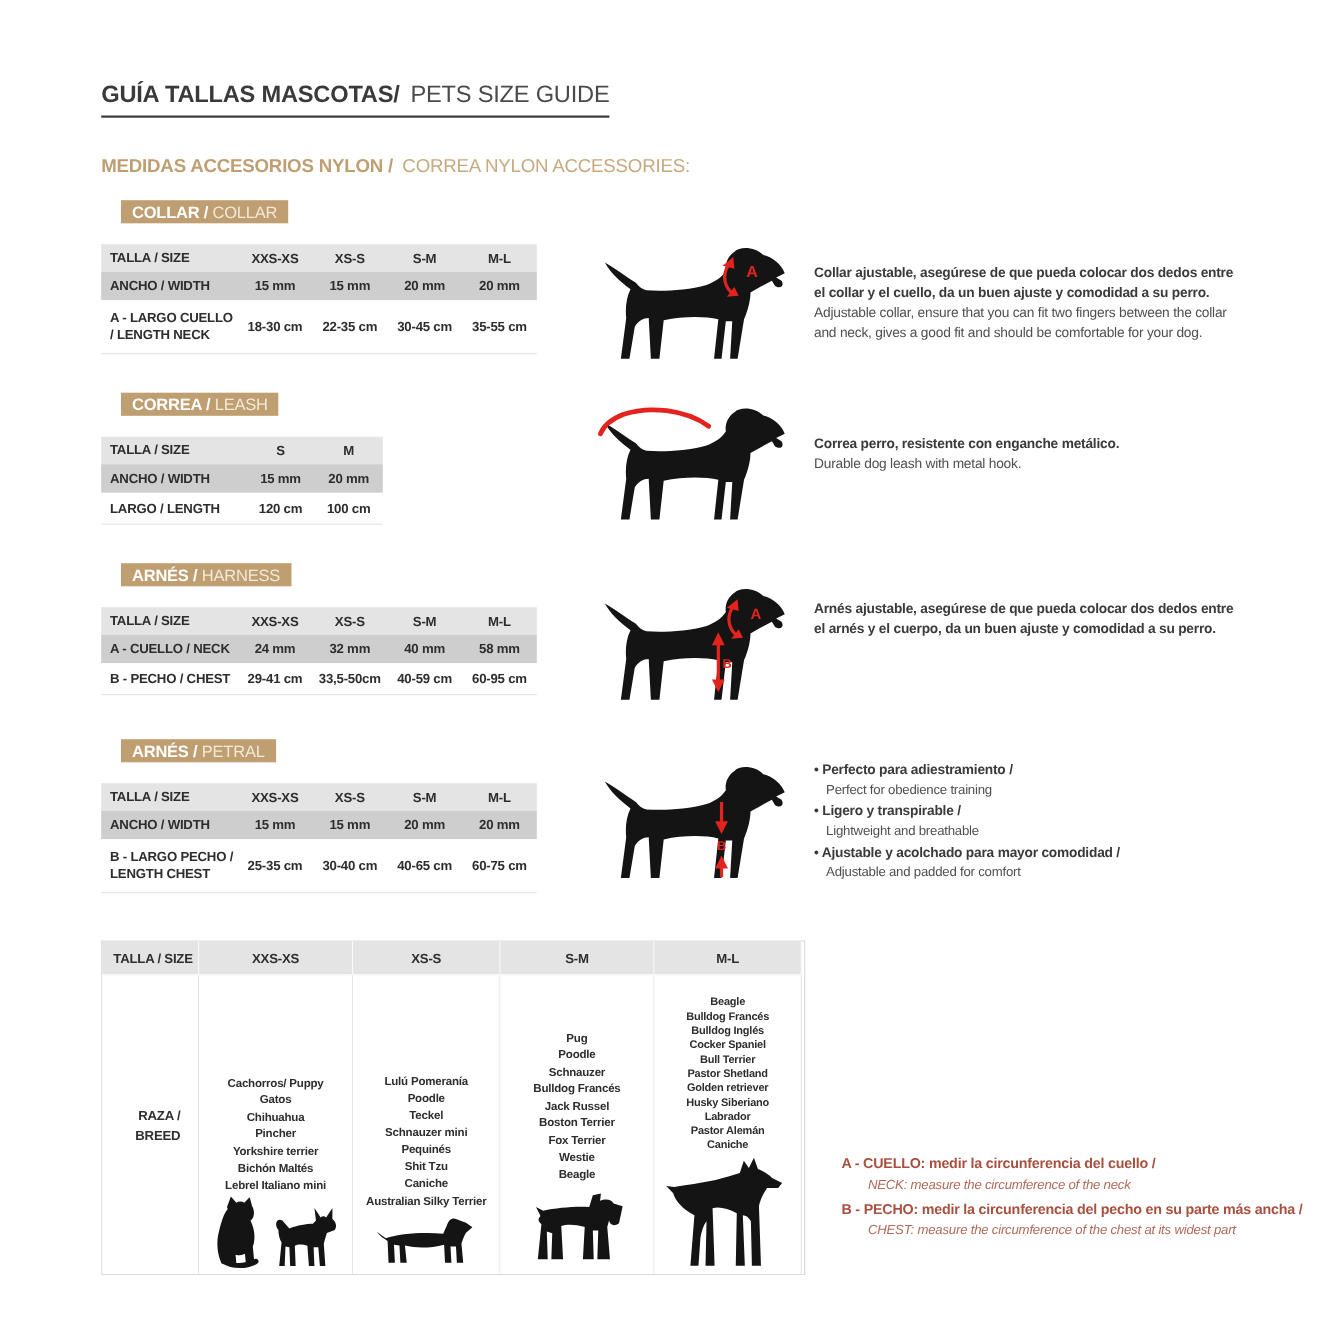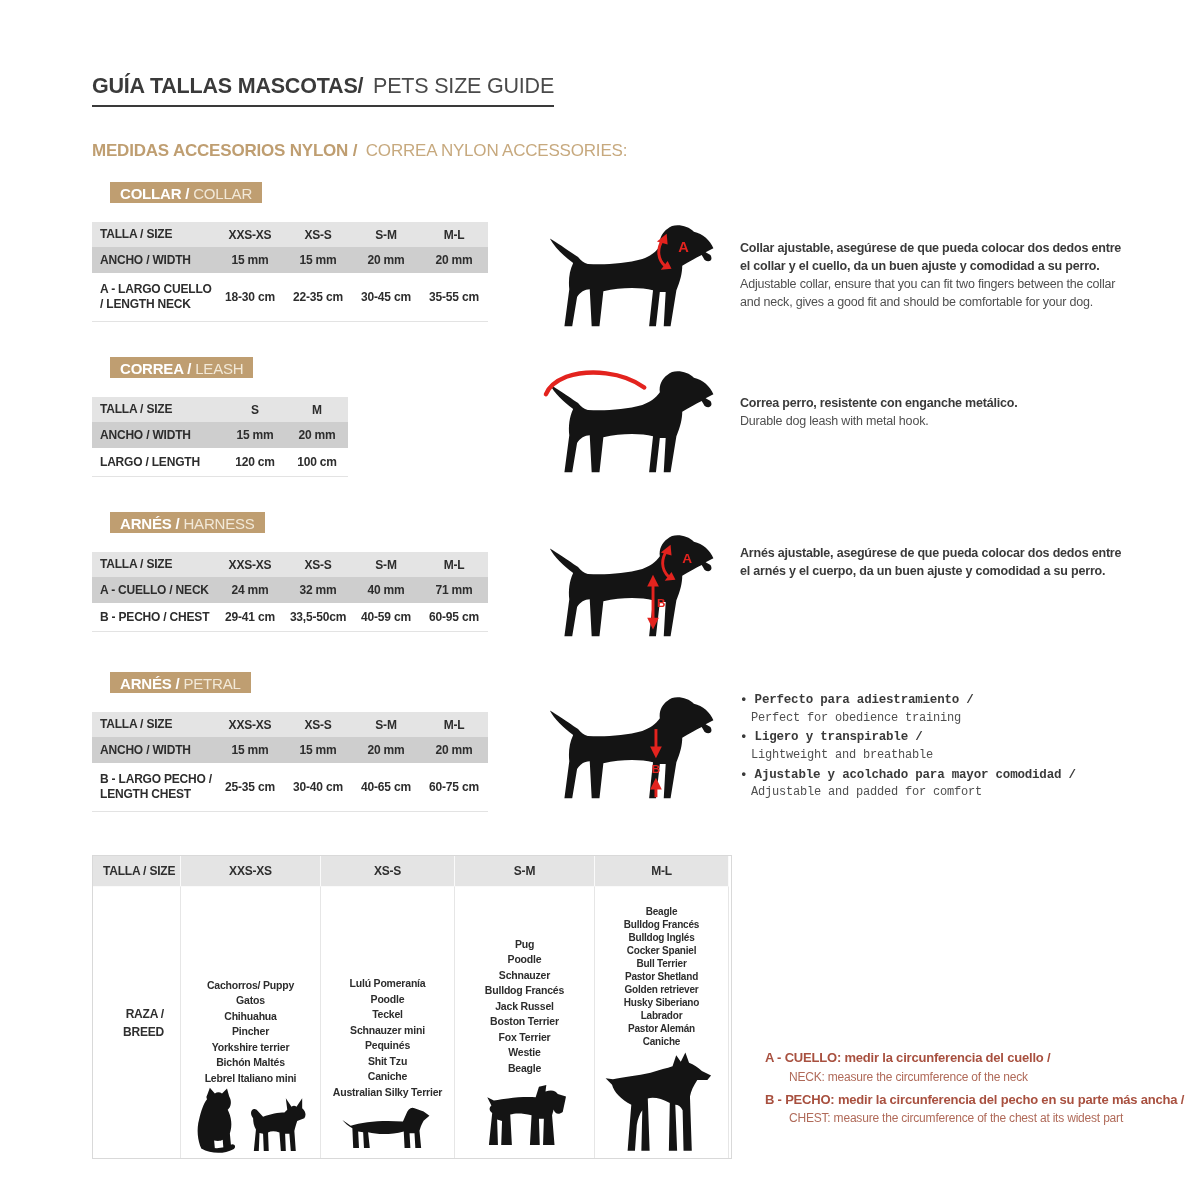--- a/index.html
+++ b/index.html
@@ -35,21 +35,21 @@
 
   
   .dog{position:absolute;}
 
   
   .desc{position:absolute;width:392px;font-size:12.5px;line-height:1.45;}
   .desc .es{font-weight:bold;color:#3a3a3a;}
   .desc .en{font-weight:normal;color:#4f4f4f;}
 
   
-  .bullets{position:absolute;width:420px;font-size:12.5px;line-height:1.4;font-family:Liberation Mono, monospace;}
+  .bullets{position:absolute;width:420px;font-size:12.5px;line-height:1.4;}
   .b-es{font-weight:bold;color:#3a3a3a;}
   .b-es::before{content:"\2022  ";}
   .b-en{color:#4f4f4f;margin-left:11px;margin-bottom:3px;font-size:12px;}
 
   
   .btable{position:absolute;left:92px;top:855px;width:638px;border:1px solid #d9d9d9;
           display:grid;grid-template-columns:88px 140px 134px 140px 134px;}
   .bt-head{background:#e4e4e4;height:30px;display:flex;align-items:center;justify-content:center;
            font-size:12px;font-weight:bold;border-right:1px solid #fafafa;}
   .bt-head.first{justify-content:flex-start;padding-left:10px;}
@@ -58,21 +58,21 @@
            padding-top:7px;box-sizing:border-box;}
   .bt-body.label-cell{justify-content:center;font-size:12px;font-weight:bold;text-align:right;
                       padding:0 16px;line-height:1.5;}
   .breed-list{font-size:10.5px;font-weight:bold;line-height:15.5px;text-align:center;color:#2d2d2d;}
   .breed-list.dense{font-size:10px;line-height:13px;}
   .sil-row{display:flex;align-items:flex-end;gap:4px;}
 
   
   .footnotes{position:absolute;left:765px;top:1048px;width:430px;}
   .fn-bold{color:#a8503f;font-weight:bold;font-size:13px;line-height:1.5;}
-  .fn-normal{color:#b06a59;font-size:12px;margin-left:24px;margin-bottom:4px;line-height:1.5;}
+  .fn-normal{color:#b06a59;font-size:12px;margin-left:24px;margin-bottom:4px;line-height:1.5;font-style:italic;}
 
   svg{display:block;}
   svg text{font-family:"Liberation Sans",sans-serif;}
 </style>
 </head>
 <body>
 
 <div class="canvas">
 
   <div class="page-title">
@@ -164,21 +164,21 @@
       <div class="mt-cell">XXS-XS</div>
       <div class="mt-cell">XS-S</div>
       <div class="mt-cell">S-M</div>
       <div class="mt-cell">M-L</div>
     </div>
     <div class="mt-row gray">
       <div class="mt-label">A - CUELLO / NECK</div>
       <div class="mt-cell">24 mm</div>
       <div class="mt-cell">32 mm</div>
       <div class="mt-cell">40 mm</div>
-      <div class="mt-cell">71 mm</div>
+      <div class="mt-cell">58 mm</div>
     </div>
     <div class="mt-row white h28">
       <div class="mt-label">B - PECHO / CHEST</div>
       <div class="mt-cell">29-41 cm</div>
       <div class="mt-cell">33,5-50cm</div>
       <div class="mt-cell">40-59 cm</div>
       <div class="mt-cell">60-95 cm</div>
     </div>
   </div>
   <div class="dog" style="left:543px;top:532px">

